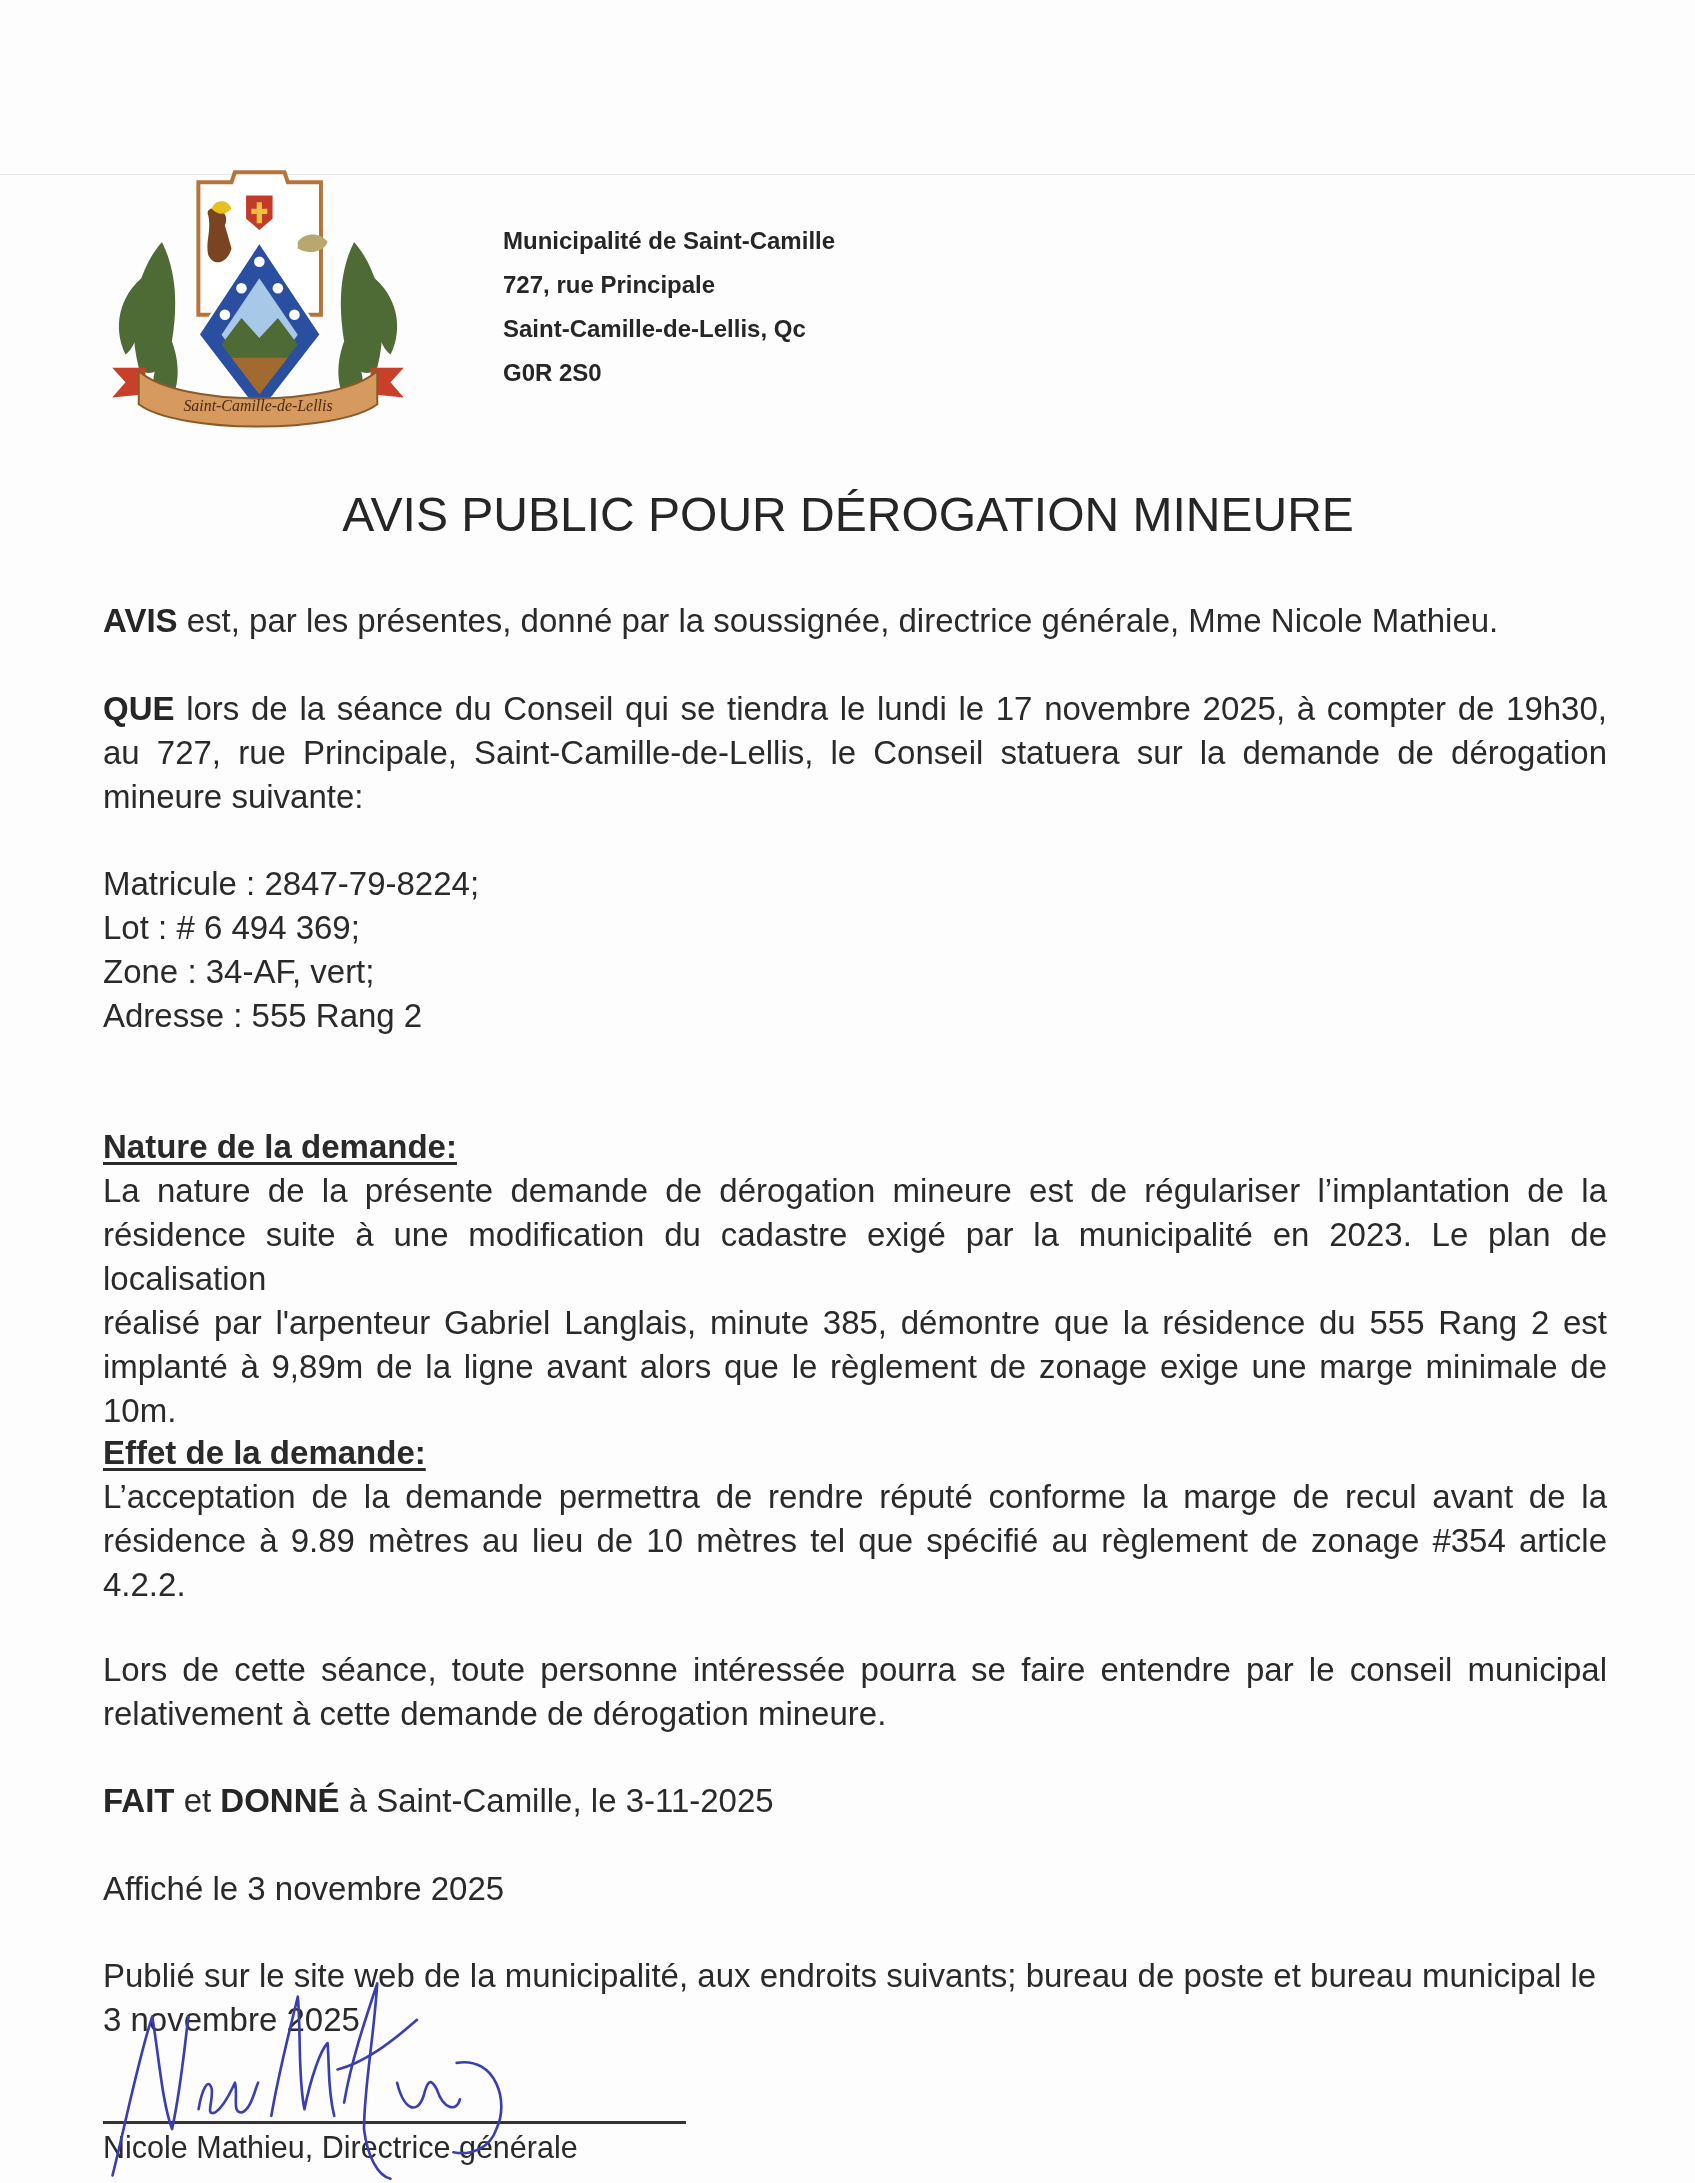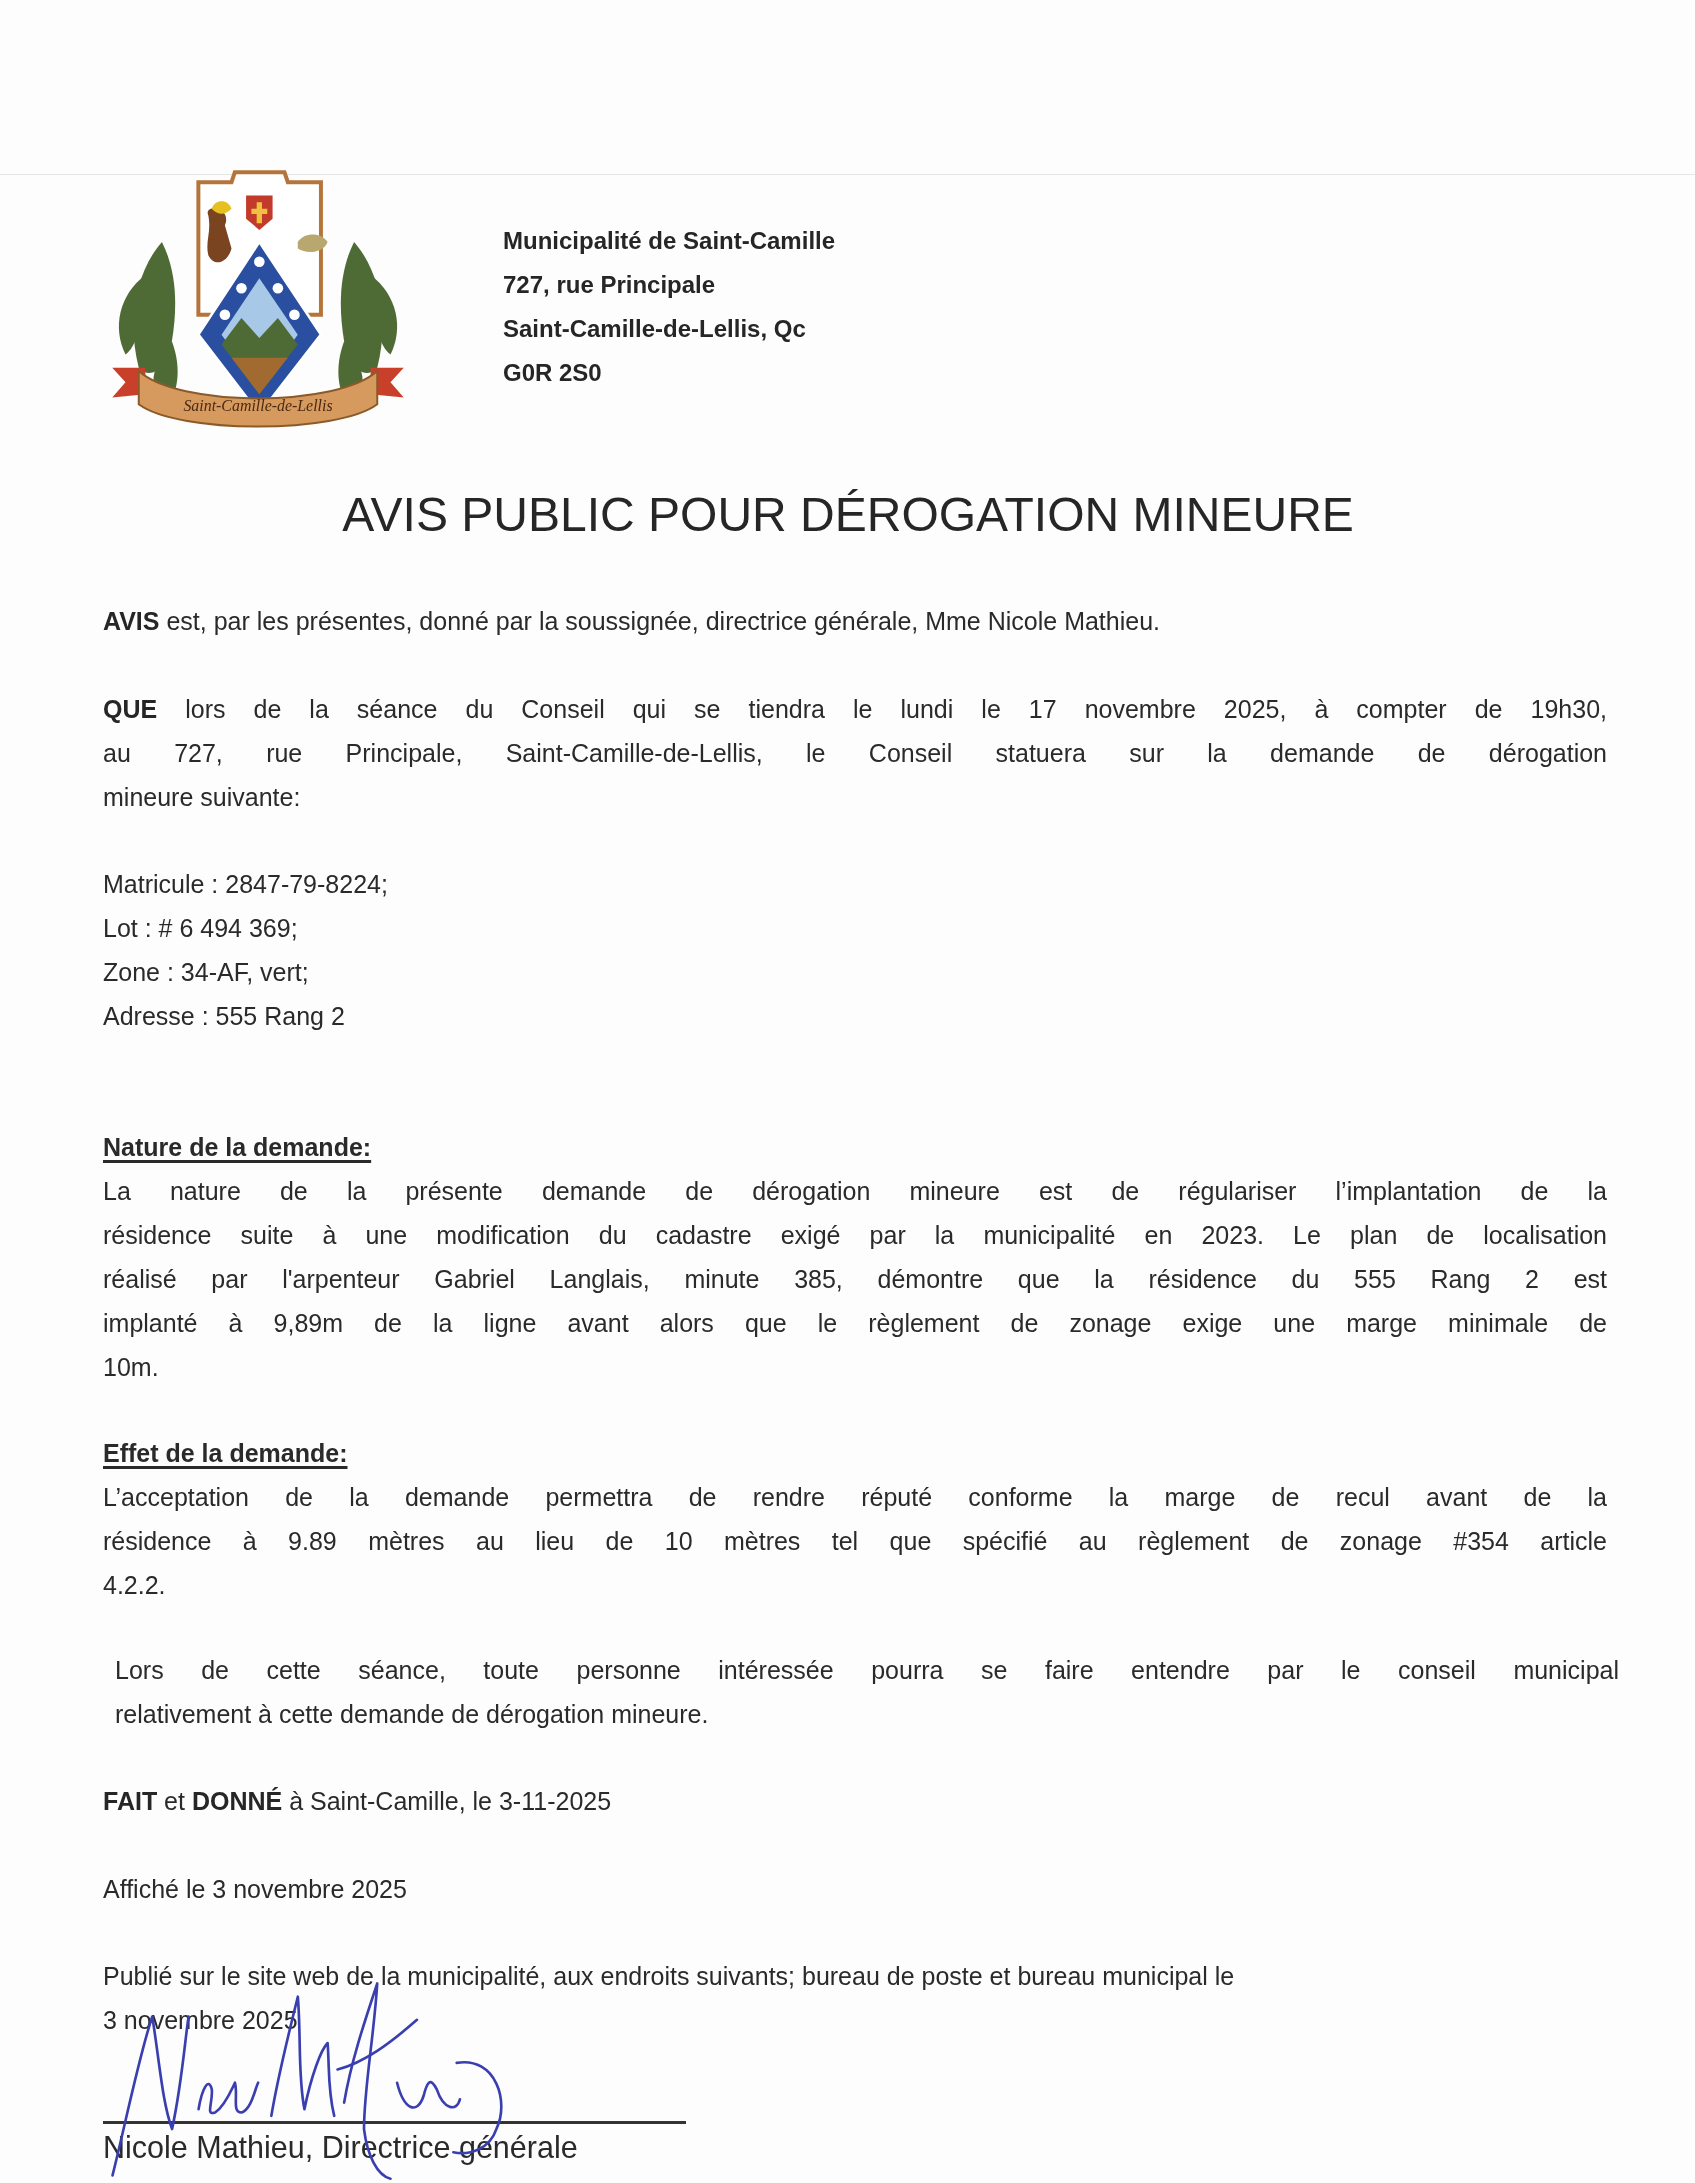--- a/index.html
+++ b/index.html
@@ -4,21 +4,21 @@
 <style>
   html, body { margin:0; padding:0; }
   body { width:1696px; height:2183px; background:#fdfdfd; position:relative; overflow:hidden;
          font-family:"Liberation Sans", sans-serif; color:#2b2b2b; }
   .page { position:absolute; left:0; top:0; width:1696px; height:2183px; }
   .topline { position:absolute; left:0; top:174px; width:1696px; height:1.3px; background:#e6e6e6; }
   .crest { position:absolute; left:99px; top:169px; width:318px; height:265px; }
   .addr { position:absolute; left:503px; top:219px; font-weight:bold; font-size:24px; line-height:44px; color:#262626; }
   .addr div { white-space:nowrap; }
   .title { position:absolute; left:0; width:1696px; top:487px; text-align:center; font-weight:normal; font-size:48px; color:#262626; }
-  .para { position:absolute; left:103px; width:1504px; font-size:25px; line-height:44px; text-align:justify; color:#2a2a2a; }
+  .para { position:absolute; left:103px; width:1504px; font-size:33px; line-height:44px; text-align:justify; color:#2a2a2a; }
   .para b { color:#262626; }
   .heading { font-weight:bold; text-decoration:underline; text-decoration-thickness:3.3px; text-underline-offset:4px; }
   .line { white-space:nowrap; }
   .justify-line { text-align:justify; text-align-last:justify; display:block; }
   .sigline { position:absolute; left:103px; top:2121px; width:583px; height:3.3px; background:#333; }
   .signame { position:absolute; left:103px; top:2130px; font-size:30.5px; color:#2a2a2a; height:53px; overflow:hidden; }
   .signature { position:absolute; left:99px; top:1957px; width:530px; height:225px; }
 </style>
 </head>
 <body>
@@ -102,21 +102,21 @@
     <span class="line">10m.</span>
   </div>
 
   <div class="para" style="top:1431px;">
     <div class="heading">Effet de la demande:</div>
     <span class="justify-line">L’acceptation de la demande permettra de rendre réputé conforme la marge de recul avant de la</span>
     <span class="justify-line">résidence à 9.89 mètres au lieu de 10 mètres tel que spécifié au règlement de zonage #354 article</span>
     <span class="line">4.2.2.</span>
   </div>
 
-  <div class="para" style="top:1648px;margin-left:12px;">
+  <div class="para" style="top:1648px;">
     <span class="justify-line">Lors de cette séance, toute personne intéressée pourra se faire entendre par le conseil municipal</span>
     <span class="line">relativement à cette demande de dérogation mineure.</span>
   </div>
 
   <div class="para" style="top:1779px;">
     <b>FAIT</b><span> et </span><b>DONNÉ</b><span> à Saint-Camille, le 3-11-2025</span>
   </div>
 
   <div class="para" style="top:1867px;">Affiché le 3 novembre 2025</div>
 

